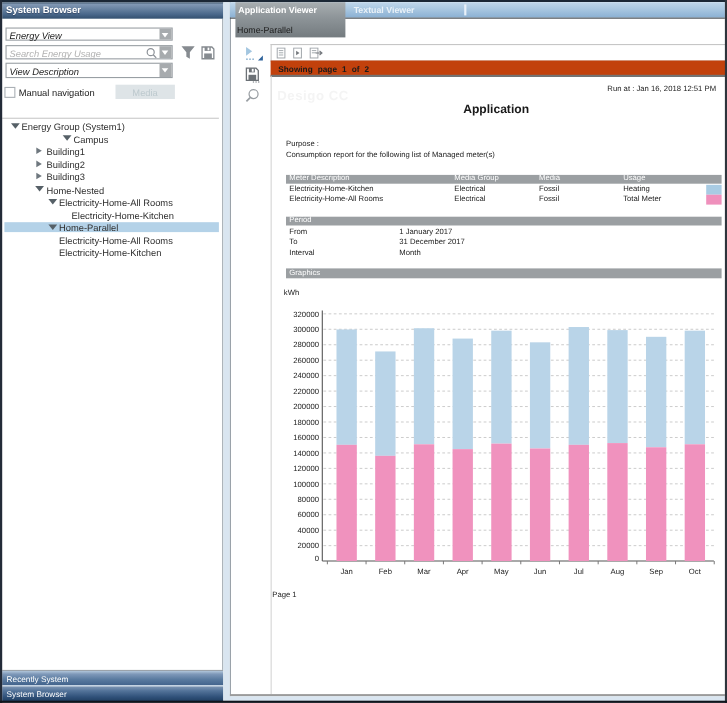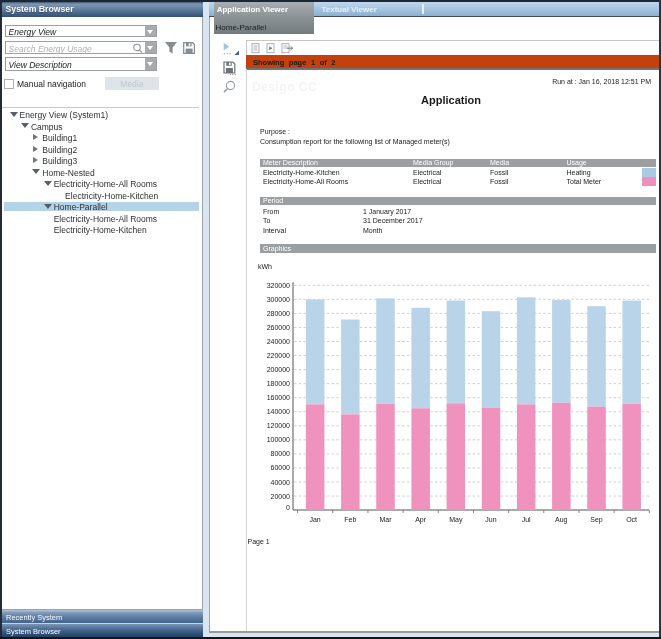--- a/index.html
+++ b/index.html
@@ -134,23 +134,23 @@
 <div class="abs" id="chk-label">Manual navigation</div>
 <div class="abs" id="send">
     <span>Media</span>
   </div>
 <div class="abs" id="lp-sep"></div>
 
 <div class="abs" id="tsel"></div>
 <div id="tree">
     <div class="trow abs" style="top: 109px;">
       <span class="tdown" style="left:9.5px"></span>
-      <span class="lbl" style="left:19.5px">Energy View (System1)</span>
-    </div>
-    <div class="trow abs" style="top: 120.5px;">
+      <span class="lbl" style="left:19.5px">Energy Group (System1)</span>
+    </div>
+    <div class="trow abs" style="top: 120.5px; margin-left: 36px;">
       <span class="tdown" style="left:20.9px"></span>
       <span class="lbl" style="left:30.9px">Campus</span>
     </div>
     <div class="trow abs" style="top: 132px;">
       <span class="tright" style="left:33.3px"></span>
       <span class="lbl" style="left:42.3px">Building1</span>
     </div>
     <div class="trow abs" style="top: 143.5px;">
       <span class="tright" style="left:33.3px"></span>
       <span class="lbl" style="left:42.3px">Building2</span>

